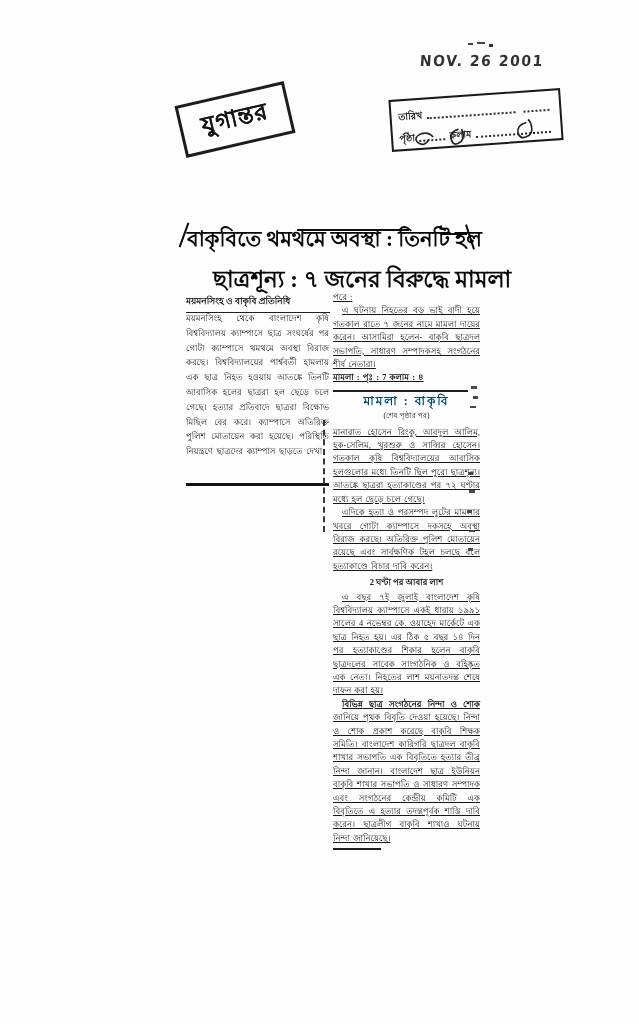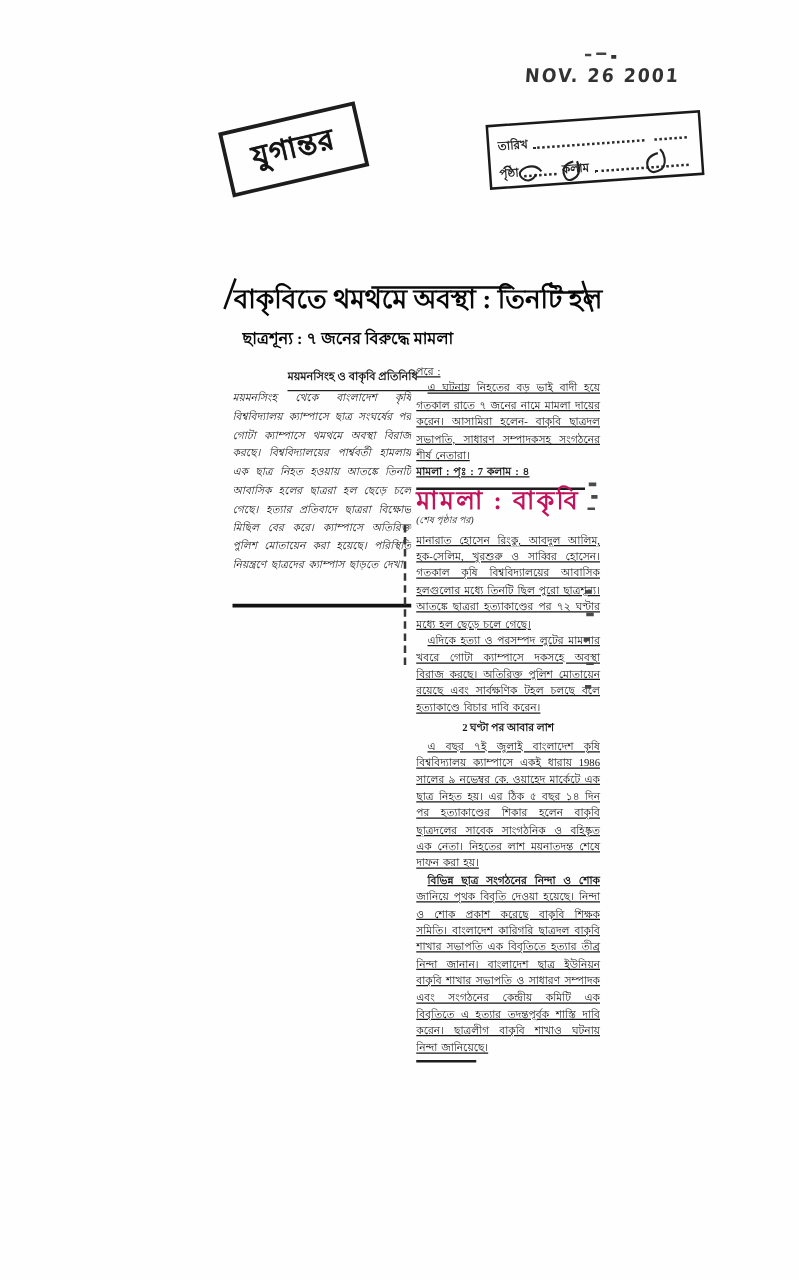--- a/index.html
+++ b/index.html
@@ -28,44 +28,44 @@
     border:3px solid #1d1d1d;transform:rotate(-13deg);
     display:flex;align-items:center;justify-content:center;background:rgba(255,255,255,.15);}
   .np-stamp .np-txt{font-size:23px;font-weight:bold;color:#141414;letter-spacing:1px;
     text-shadow:0 0 .6px #333;}
 
   
   .clipping{position:absolute;left:0;top:0;width:639px;height:760px;color:#1b1b1b;
     filter:contrast(1.05);}
   .headline{position:absolute;left:187px;top:223px;font-weight:bold;color:#0d0d0d;}
   .h-line1{font-size:21px;white-space:nowrap;}
-  .h-line2{font-size:13px;white-space:nowrap;margin-left:7px;margin-top:3px;}
+  .h-line2{font-size:23px;white-space:nowrap;margin-left:26px;margin-top:3px;}
   .h-slash{position:absolute;width:2px;height:26px;background:#111;}
   .h-slash.left{left:183px;top:222px;transform:rotate(20deg);}
   .h-slash.right{left:469px;top:224px;transform:rotate(-18deg);}
   .h-over1{position:absolute;left:297px;top:229px;width:112px;height:2px;background:#111;}
   .h-over2{position:absolute;left:440px;top:233px;width:27px;height:2px;background:#111;}
 
   .byline{position:absolute;left:186px;top:294px;width:144px;font-size:9px;font-weight:bold;
-    border-bottom:1.5px solid #242424;padding-bottom:3px;white-space:nowrap;overflow:hidden;margin-left:44px;}
+    border-bottom:1.5px solid #242424;padding-bottom:3px;white-space:nowrap;overflow:hidden;}
 
   .col-left{position:absolute;left:186px;top:311px;width:143px;font-size:8.5px;
     line-height:14.8px;text-align:justify;color:#1c1c1c;}
-  .col-left-body{height:167px;overflow:hidden;word-spacing:1.5px;font-style:italic;}
+  .col-left-body{height:167px;overflow:hidden;word-spacing:1.5px;}
   .col-left-rule{border-top:3px solid #181818;margin-top:5px;}
 
   .col-right{position:absolute;left:333px;top:291px;width:147px;font-size:8.5px;
     line-height:13.4px;text-align:justify;color:#1c1c1c;}
   .col-right p{margin:0;text-indent:9px;word-spacing:1px;text-decoration:underline;}
   .col-right p.noindent{text-indent:0;}
   .jump-ref{font-weight:bold;}
   .sec-rule{border-top:2px solid #222;margin:5px 12px 3px 0;}
-  .sec-head{font-size:20px;font-weight:bold;text-align:left;letter-spacing:2px;
-    color:#be185d;margin-top:1px;}
-  .cont-note{font-size:7.5px;margin:1px 0 3px;font-style:italic;}
+  .sec-head{font-size:12px;font-weight:bold;text-align:center;letter-spacing:2px;
+    color:#0c4a6e;margin-top:1px;}
+  .cont-note{font-size:7.5px;text-align:center;margin:1px 0 3px;}
   .sub-head{font-size:8.5px;font-weight:bold;text-align:center;margin:3px 0 1px;text-indent:0;}
   .lead-bold{font-weight:bold;}
   .end-rule{width:48px;border-top:2px solid #222;margin-top:3px;}
 
   .col-divider{position:absolute;left:323px;top:420px;height:112px;border-left:2px dashed #3a3a3a;}
 
   .edge-mark{position:absolute;background:#4d4d4d;}
   .em1{left:471px;top:386px;width:6px;height:3px;}
   .em2{left:473px;top:396px;width:5px;height:3px;}
   .em3{left:470px;top:406px;width:6px;height:2px;}
@@ -131,21 +131,21 @@
     <div class="col-right">
       <p class="noindent">পরে :</p>
       <p>এ ঘটনায় নিহতের বড় ভাই বাদী হয়ে গতকাল রাতে ৭ জনের নামে মামলা দায়ের করেন। আসামিরা হলেন- বাকৃবি ছাত্রদল সভাপতি, সাধারণ সম্পাদকসহ সংগঠনের শীর্ষ নেতারা।</p>
       <p class="noindent jump-ref">মামলা : পৃঃ : 7 কলাম : ৪</p>
       <div class="sec-rule"></div>
       <div class="sec-head">মামলা : বাকৃবি</div>
       <div class="cont-note">(শেষ পৃষ্ঠার পর)</div>
       <p class="noindent">মানারাত হোসেন রিংকু, আবদুল আলিম, হক-সেলিম, খুরশুরু ও সাব্বির হোসেন। গতকাল কৃষি বিশ্ববিদ্যালয়ের আবাসিক হলগুলোর মধ্যে তিনটি ছিল পুরো ছাত্রশূন্য। আতঙ্কে ছাত্ররা হত্যাকাণ্ডের পর ৭২ ঘণ্টার মধ্যে হল ছেড়ে চলে গেছে।</p>
       <p>এদিকে হত্যা ও পরসম্পদ লুটের মামলার খবরে গোটা ক্যাম্পাসে দকসহে অবস্থা বিরাজ করছে। অতিরিক্ত পুলিশ মোতায়েন রয়েছে এবং সার্বক্ষণিক টহল চলছে বলে হত্যাকাণ্ডে বিচার দাবি করেন।</p>
       <div class="sub-head">2 ঘণ্টা পর আবার লাশ</div>
-      <p>এ বছর ৭ই জুলাই বাংলাদেশ কৃষি বিশ্ববিদ্যালয় ক্যাম্পাসে একই ধারায় 1986 সালের ৯ নভেম্বর কে. ওয়াহেদ মার্কেটে এক ছাত্র নিহত হয়। এর ঠিক ৫ বছর ১৪ দিন পর হত্যাকাণ্ডের শিকার হলেন বাকৃবি ছাত্রদলের সাবেক সাংগঠনিক ও বহিষ্কৃত এক নেতা। নিহতের লাশ ময়নাতদন্ত শেষে দাফন করা হয়।</p>
+      <p>এ বছর ৭ই জুলাই বাংলাদেশ কৃষি বিশ্ববিদ্যালয় ক্যাম্পাসে একই ধারায় ১৯৯১ সালের 4 নভেম্বর কে. ওয়াহেদ মার্কেটে এক ছাত্র নিহত হয়। এর ঠিক ৫ বছর ১৪ দিন পর হত্যাকাণ্ডের শিকার হলেন বাকৃবি ছাত্রদলের সাবেক সাংগঠনিক ও বহিষ্কৃত এক নেতা। নিহতের লাশ ময়নাতদন্ত শেষে দাফন করা হয়।</p>
       <p>
         <span class="lead-bold">বিভিন্ন ছাত্র সংগঠনের নিন্দা ও শোক</span>
         <span>জানিয়ে পৃথক বিবৃতি দেওয়া হয়েছে। নিন্দা ও শোক প্রকাশ করেছে বাকৃবি শিক্ষক সমিতি। বাংলাদেশ কারিগরি ছাত্রদল বাকৃবি শাখার সভাপতি এক বিবৃতিতে হত্যার তীব্র নিন্দা জানান। বাংলাদেশ ছাত্র ইউনিয়ন বাকৃবি শাখার সভাপতি ও সাধারণ সম্পাদক এবং সংগঠনের কেন্দ্রীয় কমিটি এক বিবৃতিতে এ হত্যার তদন্তপূর্বক শাস্তি দাবি করেন। ছাত্রলীগ বাকৃবি শাখাও ঘটনায় নিন্দা জানিয়েছে।</span>
       </p>
       <div class="end-rule"></div>
     </div>
 
     <div class="col-divider"></div>
 
     <div class="edge-mark em1"></div>

